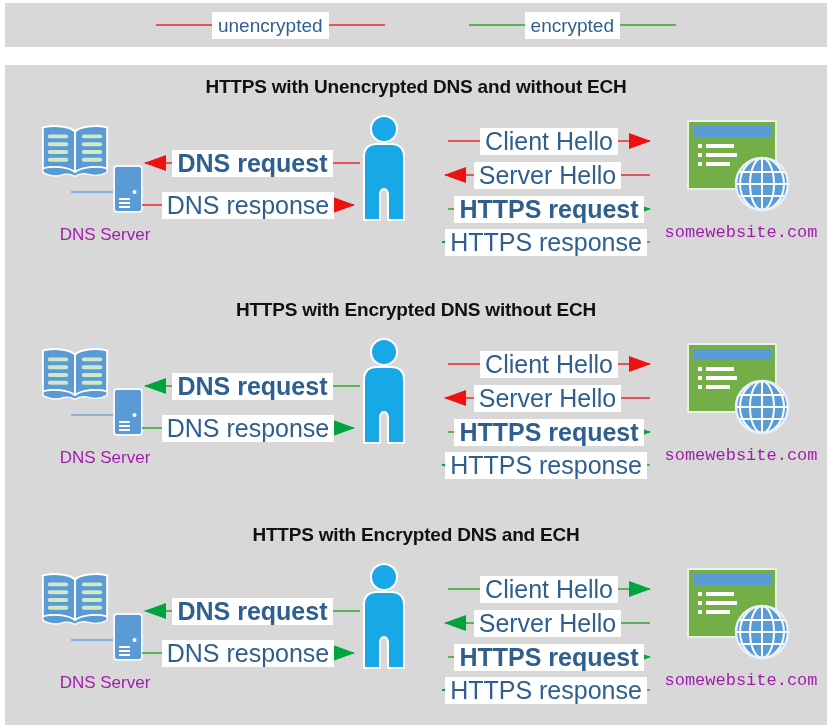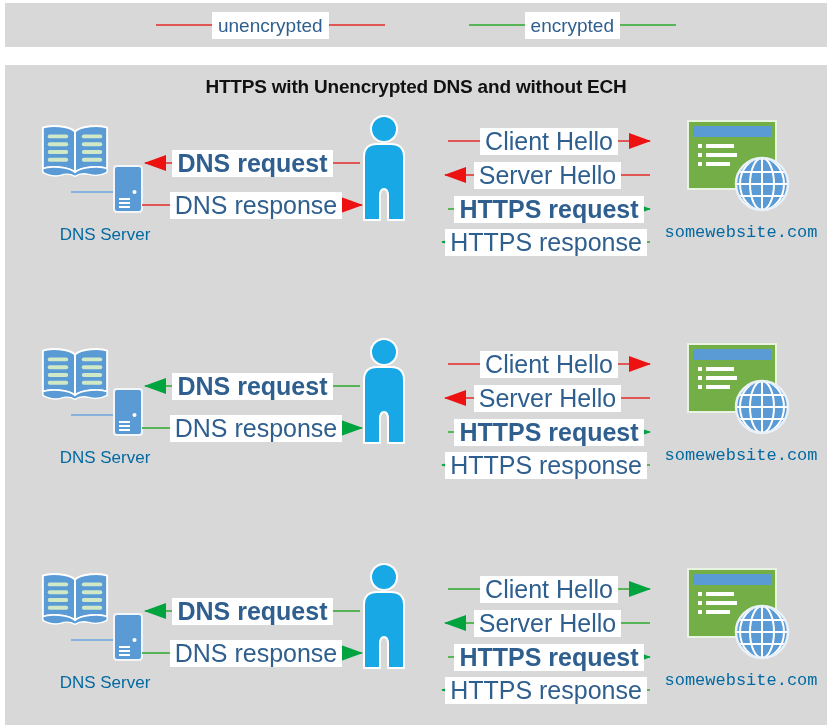--- a/index.html
+++ b/index.html
@@ -11,21 +11,21 @@
           display:flex;align-items:center;justify-content:center;gap:84px;}
   .leg-item{display:flex;align-items:center;}
   .leg-line{width:56px;height:2px;background:var(--line);}
   .leg-box{font-size:19px;color:#2f5f8e;background:#ffffff;padding:0 6px;line-height:27px;}
 
   
   .panel{position:absolute;left:5px;width:822px;height:252px;background:#d8d8d8;}
   .panel-title{position:absolute;top:11px;left:0;width:100%;text-align:center;
                font-size:19px;font-weight:bold;color:#111111;letter-spacing:-0.2px;}
 
-  .caption{position:absolute;font-size:17px;color:#0369a1;text-align:center;}
+  .caption{position:absolute;font-size:17px;color:#a21caf;text-align:center;}
   .dns-caption{left:20px;top:160px;width:160px;}
   .site-caption{left:650px;top:158px;width:172px;font-family:Liberation Mono, monospace;}
 
   .svg-abs{position:absolute;}
   .book{left:33px;top:57px;}
   .server{left:108px;top:100px;}
   .connector{position:absolute;left:66px;top:126px;width:44px;height:2px;background:#85b3de;}
   .person{left:350px;top:50px;}
 
   .browser{position:absolute;left:682px;top:55px;width:90px;height:70px;background:#73ae47;
@@ -44,21 +44,21 @@
   .ahead{position:absolute;top:7px;width:0;height:0;z-index:1;}
   .dir-right .ahead{right:-1px;border-left:22px solid var(--head);
                     border-top:8px solid transparent;border-bottom:8px solid transparent;}
   .dir-left .ahead{left:-1px;border-right:22px solid var(--head);
                    border-top:8px solid transparent;border-bottom:8px solid transparent;}
 
   .c-red{--line:#e15654;--head:#ee1111;}
   .c-green{--line:#57b557;--head:#00a43f;}
 
   .r-dnsreq{left:140px;top:83px;width:215px;font-weight:bold;}
-  .r-dnsres{left:137px;top:125px;width:212px;padding-left:8px;}
+  .r-dnsres{left:137px;top:125px;width:212px;}
   .r-ch{left:443px;top:61px;width:202px;}
   .r-sh{left:440px;top:95px;width:205px;}
   .r-hreq{left:443px;top:129px;width:202px;font-weight:bold;}
   .r-hres{left:437px;top:162px;width:208px;}
 </style>
 </head>
 <body>
 
 <div id="page">
 
@@ -168,20 +168,21 @@
       <span class="abox">HTTPS request</span>
     </div>
     <div class="arrow-row r-hres dir-left c-green">
       <div class="hline"></div>
       <div class="ahead"></div>
       <span class="abox">HTTPS response</span>
     </div>
   </div>
 
   <div class="panel" style="top: 288px;">
+    <div class="panel-title">HTTPS with Encrypted DNS without ECH</div>
 
     <div class="connector"></div>
     <svg class="svg-abs book" width="74" height="60" viewBox="0 0 76 60">
       <path d="M38,9 C32,3 12,2 5,5 L5,47 C12,44 32,45 38,51 Z" fill="#5b9bd5" stroke="#ffffff" stroke-width="2" stroke-linejoin="round"></path>
       <path d="M38,9 C44,3 64,2 71,5 L71,47 C64,44 44,45 38,51 Z" fill="#5b9bd5" stroke="#ffffff" stroke-width="2" stroke-linejoin="round"></path>
       <g fill="#cfe8c5">
         <rect x="10" y="12" width="21" height="4" rx="2"></rect>
             <rect x="10" y="20" width="21" height="4" rx="2"></rect>
         <rect x="10" y="28" width="21" height="4" rx="2"></rect>
             <rect x="10" y="36" width="21" height="4" rx="2"></rect>
@@ -265,20 +266,21 @@
       <span class="abox">HTTPS request</span>
     </div>
     <div class="arrow-row r-hres dir-left c-green">
       <div class="hline"></div>
       <div class="ahead"></div>
       <span class="abox">HTTPS response</span>
     </div>
   </div>
 
   <div class="panel" style="top: 513px;">
+    <div class="panel-title">HTTPS with Encrypted DNS and ECH</div>
 
     <div class="connector"></div>
     <svg class="svg-abs book" width="74" height="60" viewBox="0 0 76 60">
       <path d="M38,9 C32,3 12,2 5,5 L5,47 C12,44 32,45 38,51 Z" fill="#5b9bd5" stroke="#ffffff" stroke-width="2" stroke-linejoin="round"></path>
       <path d="M38,9 C44,3 64,2 71,5 L71,47 C64,44 44,45 38,51 Z" fill="#5b9bd5" stroke="#ffffff" stroke-width="2" stroke-linejoin="round"></path>
       <g fill="#cfe8c5">
         <rect x="10" y="12" width="21" height="4" rx="2"></rect>
             <rect x="10" y="20" width="21" height="4" rx="2"></rect>
         <rect x="10" y="28" width="21" height="4" rx="2"></rect>
             <rect x="10" y="36" width="21" height="4" rx="2"></rect>

